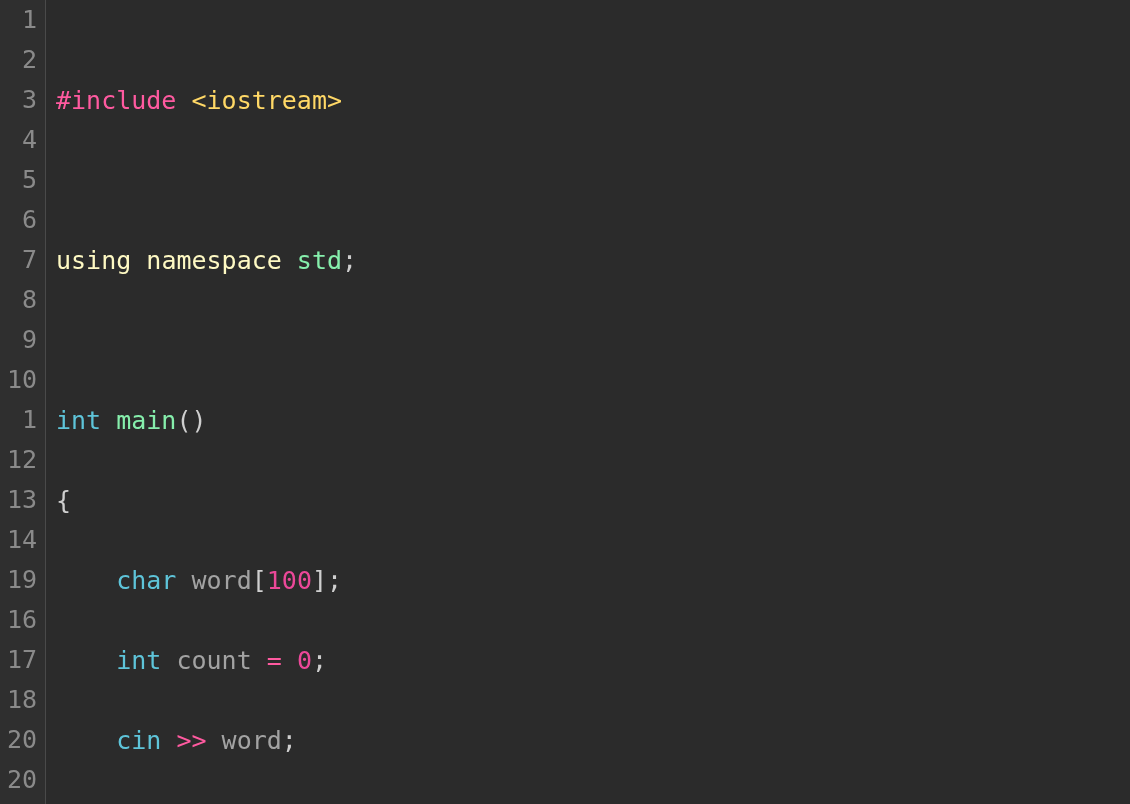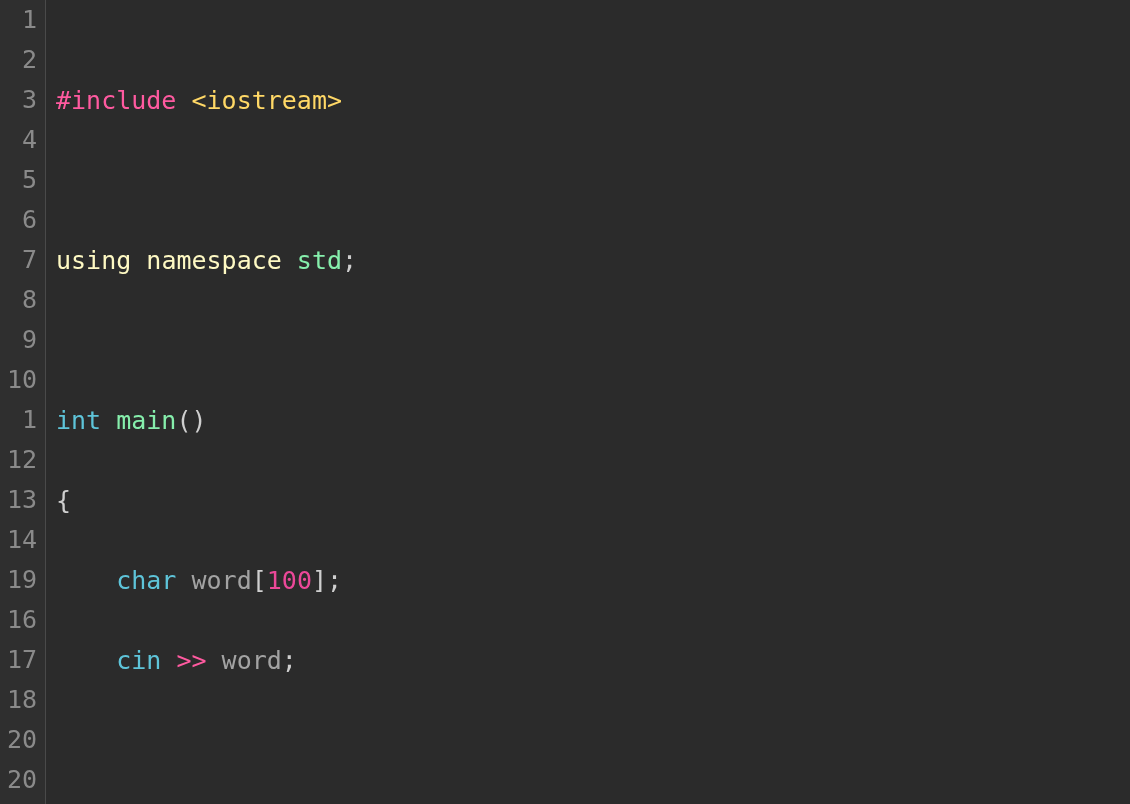--- a/index.html
+++ b/index.html
@@ -74,20 +74,21 @@
   </div>
 
   <div class="code">
 <span class="line"><span class="pp">#include</span> <span class="inc">&lt;iostream&gt;</span></span>
 <span class="line"></span>
 <span class="line"><span class="kw">using</span> <span class="kw">namespace</span> <span class="fn">std</span><span class="punct">;</span></span>
 <span class="line"></span>
 <span class="line"><span class="type">int</span> <span class="fn">main</span><span class="paren">()</span></span>
 <span class="line"><span class="punct">{</span></span>
 <span class="line">    <span class="type">char</span> <span class="id">word</span><span class="punct">[</span><span class="num">100</span><span class="punct">]</span><span class="punct">;</span></span>
+<span class="line">    <span class="type">int</span> <span class="id">count</span> <span class="op">=</span> <span class="num">0</span><span class="punct">;</span></span>
 <span class="line">    <span class="type">cin</span> <span class="op">&gt;&gt;</span> <span class="id">word</span><span class="punct">;</span></span>
 <span class="line"></span>
 
 
 
 
 
 
 
 

